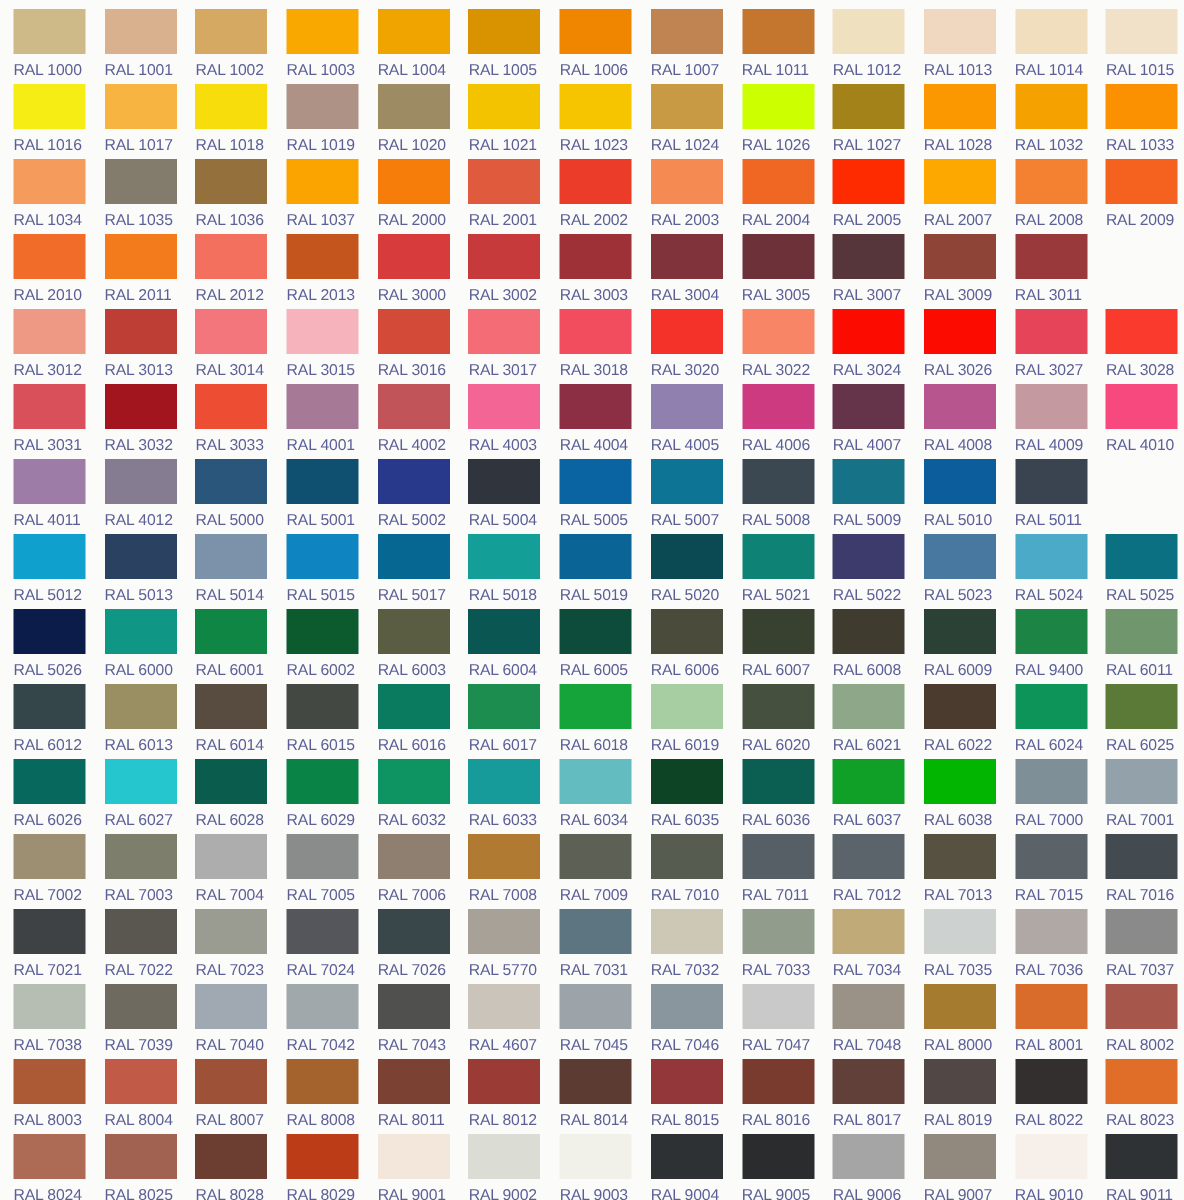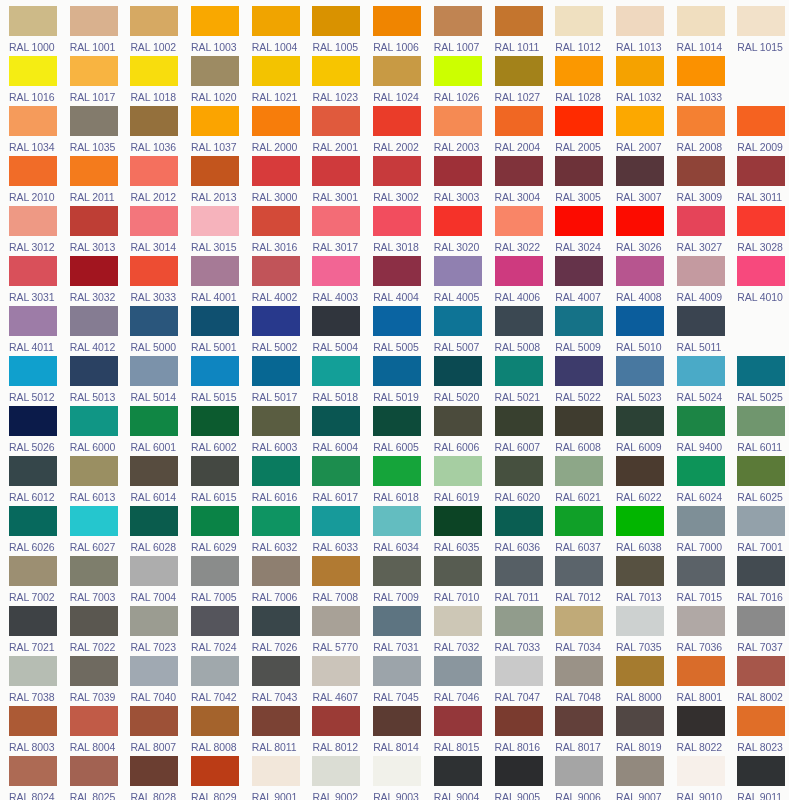--- a/index.html
+++ b/index.html
@@ -113,20 +113,24 @@
       </div>
       <div class="ral-cell">
         <div class="ral-swatch" style="background-color: rgb(248, 180, 65);"></div>
         <div class="ral-label">RAL 1017</div>
       </div>
       <div class="ral-cell">
         <div class="ral-swatch" style="background-color: rgb(248, 221, 13);"></div>
         <div class="ral-label">RAL 1018</div>
       </div>
       <div class="ral-cell">
+        <div class="ral-swatch" style="background-color: rgb(174, 146, 133);"></div>
+        <div class="ral-label">RAL 1019</div>
+      </div>
+      <div class="ral-cell">
         <div class="ral-swatch" style="background-color: rgb(157, 139, 99);"></div>
         <div class="ral-label">RAL 1020</div>
       </div>
       <div class="ral-cell">
         <div class="ral-swatch" style="background-color: rgb(243, 195, 0);"></div>
         <div class="ral-label">RAL 1021</div>
       </div>
       <div class="ral-cell">
         <div class="ral-swatch" style="background-color: rgb(247, 197, 0);"></div>
         <div class="ral-label">RAL 1023</div>
@@ -223,24 +227,20 @@
         <div class="ral-swatch" style="background-color: rgb(244, 112, 94);"></div>
         <div class="ral-label">RAL 2012</div>
       </div>
       <div class="ral-cell">
         <div class="ral-swatch" style="background-color: rgb(195, 85, 29);"></div>
         <div class="ral-label">RAL 2013</div>
       </div>
       <div class="ral-cell">
         <div class="ral-swatch" style="background-color: rgb(215, 59, 59);"></div>
         <div class="ral-label">RAL 3000</div>
-      </div>
-      <div class="ral-cell">
-        <div class="ral-swatch" style="background-color: rgb(207, 58, 60);"></div>
-        <div class="ral-label">RAL 3001</div>
       </div>
       <div class="ral-cell">
         <div class="ral-swatch" style="background-color: rgb(199, 58, 60);"></div>
         <div class="ral-label">RAL 3002</div>
       </div>
       <div class="ral-cell">
         <div class="ral-swatch" style="background-color: rgb(158, 48, 56);"></div>
         <div class="ral-label">RAL 3003</div>
       </div>
       <div class="ral-cell">

